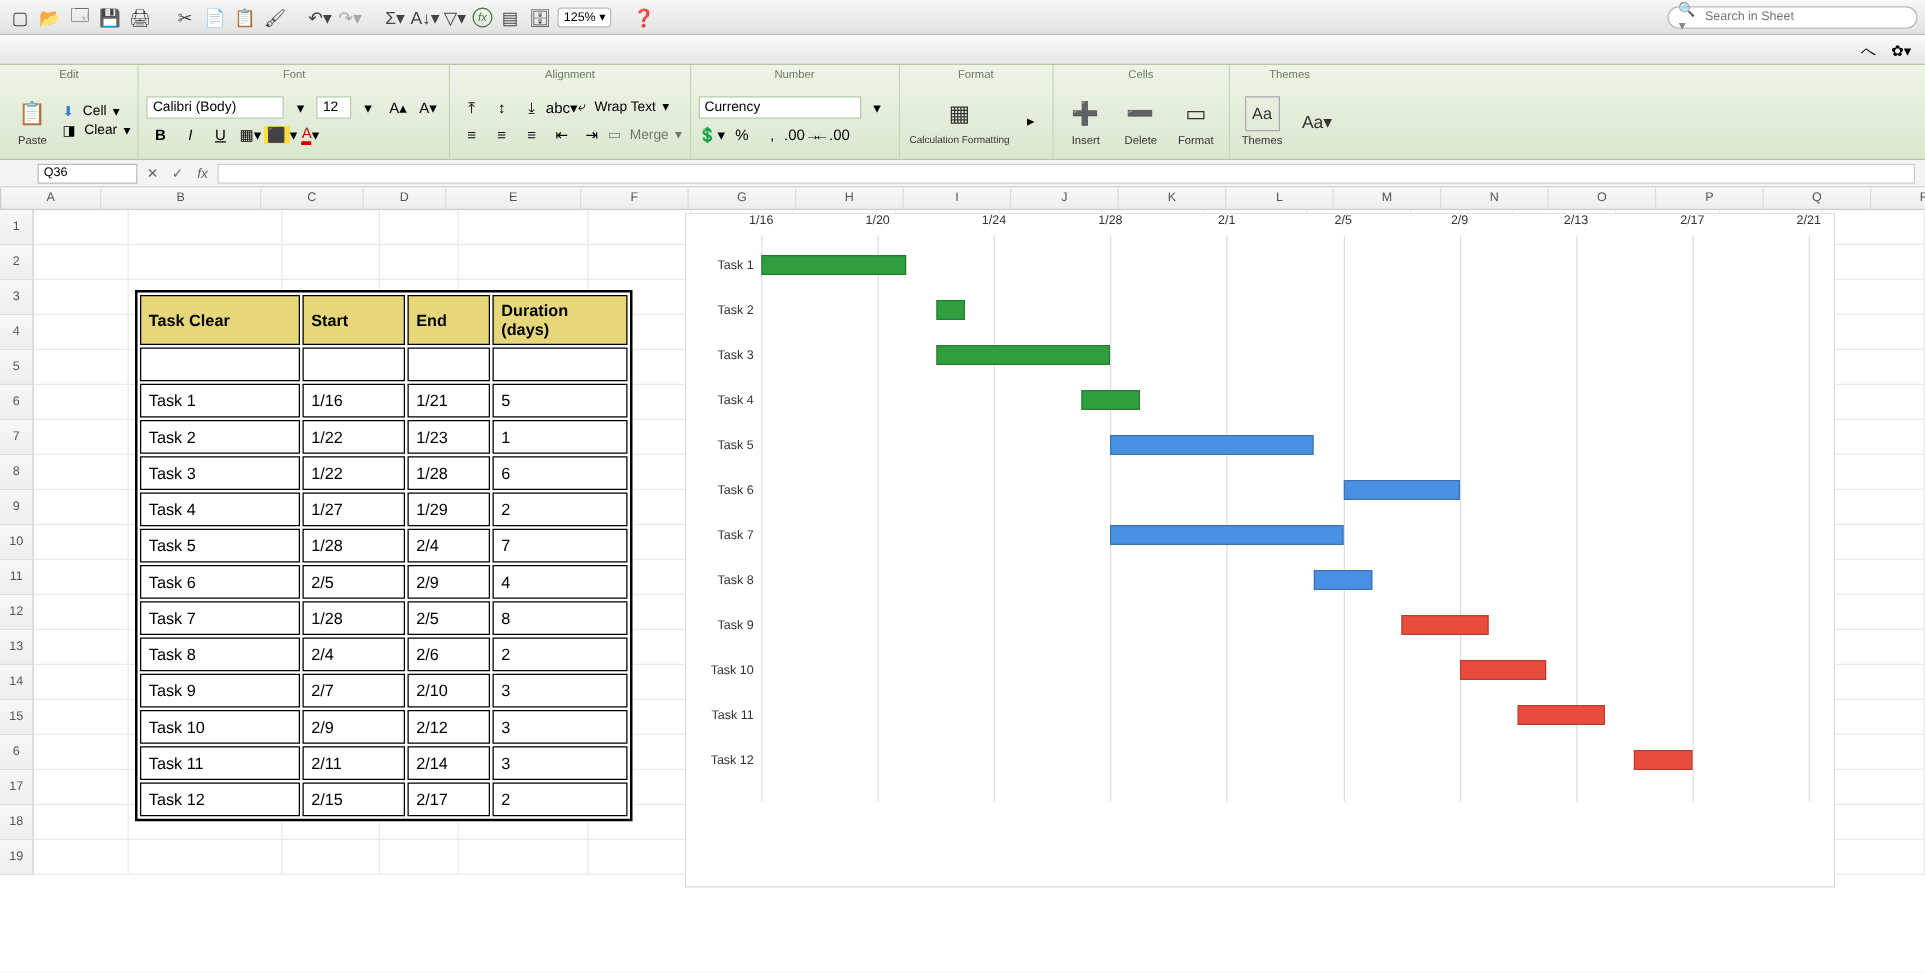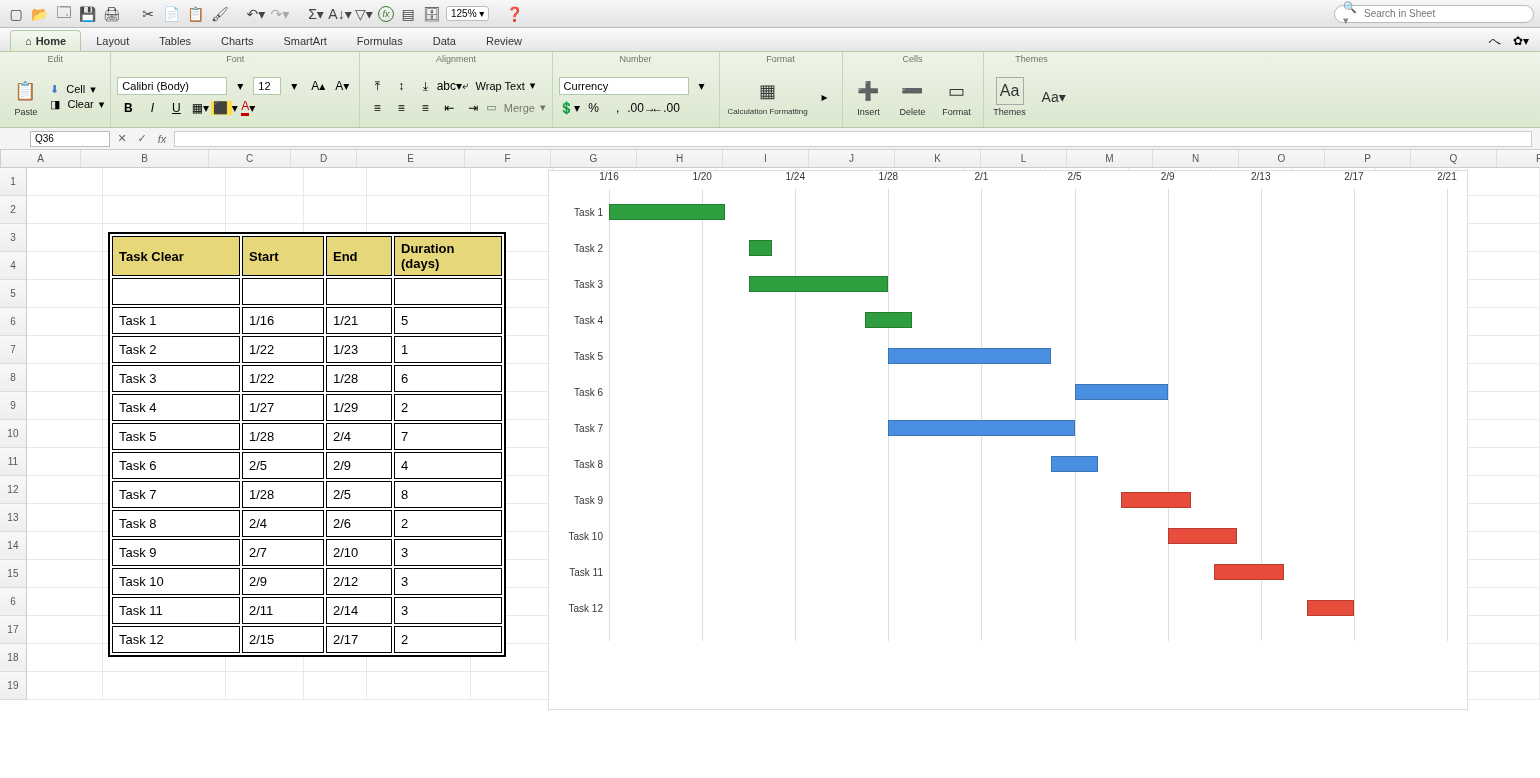--- a/index.html
+++ b/index.html
@@ -99,30 +99,20 @@
   <span class="zoom"><span>125%</span> ▾</span>
   <span class="sep"></span>
   <span class="icn" style="color:#7a4fb0">❓</span>
   <div class="search">
     <span style="color:#888;margin-right:4px">🔍▾</span>
     <input placeholder="Search in Sheet" style="">
   </div>
 </div>
 
 <div class="tabs">
-  <div id="tabs-host" style="display: flex;">
-      <div class="tab active"><span class="home-icn">⌂</span>Home</div>
-      <div class="tab">Layout</div>
-      <div class="tab">Tables</div>
-      <div class="tab">Charts</div>
-      <div class="tab">SmartArt</div>
-      <div class="tab">Formulas</div>
-      <div class="tab">Data</div>
-      <div class="tab">Review</div>
-    </div>
   <div class="right">
     <span class="smbtn">へ</span>
     <span class="smbtn">✿▾</span>
   </div>
 </div>
 
 <div class="ribbon">
   <div class="rgroup">
     <div class="glabel">Edit</div>
     <div class="gbody">
@@ -235,21 +225,21 @@
           <div class="ricn">▭</div>
           <span>Format</span>
         </div>
     </div>
   </div>
 
   <div class="rgroup" style="border-right:none">
     <div class="glabel">Themes</div>
     <div class="gbody">
       <div class="rbtn">
-          <div class="ricn" style="border:1px solid #aaa;font-size:16px">Aa</div>
+          <div class="ricn" style="border:1px solid #aaa;font-size:13px">Aa</div>
           <span>Themes</span>
         </div>
       <div class="rbtn">
           <div class="ricn" style="font-size:14px">Aa▾</div>
         </div>
     </div>
   </div>
 </div>
 
 <div class="fxbar">

